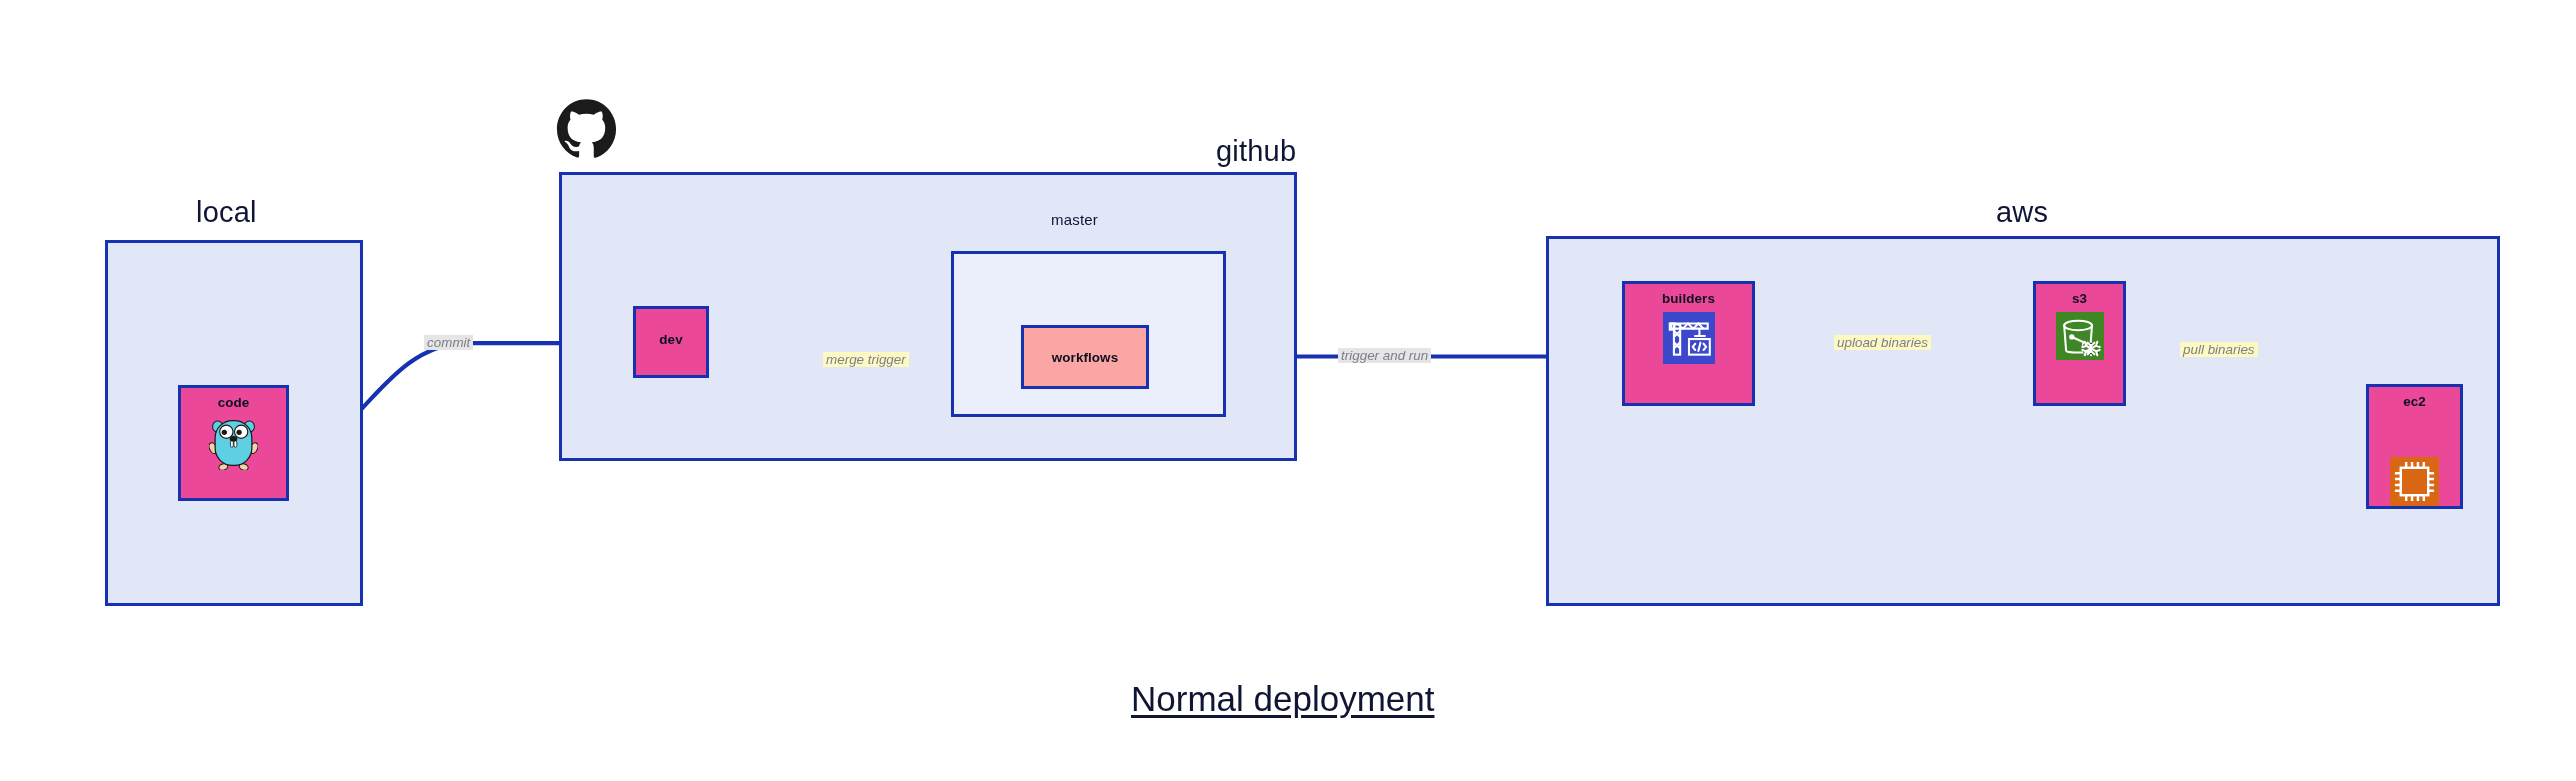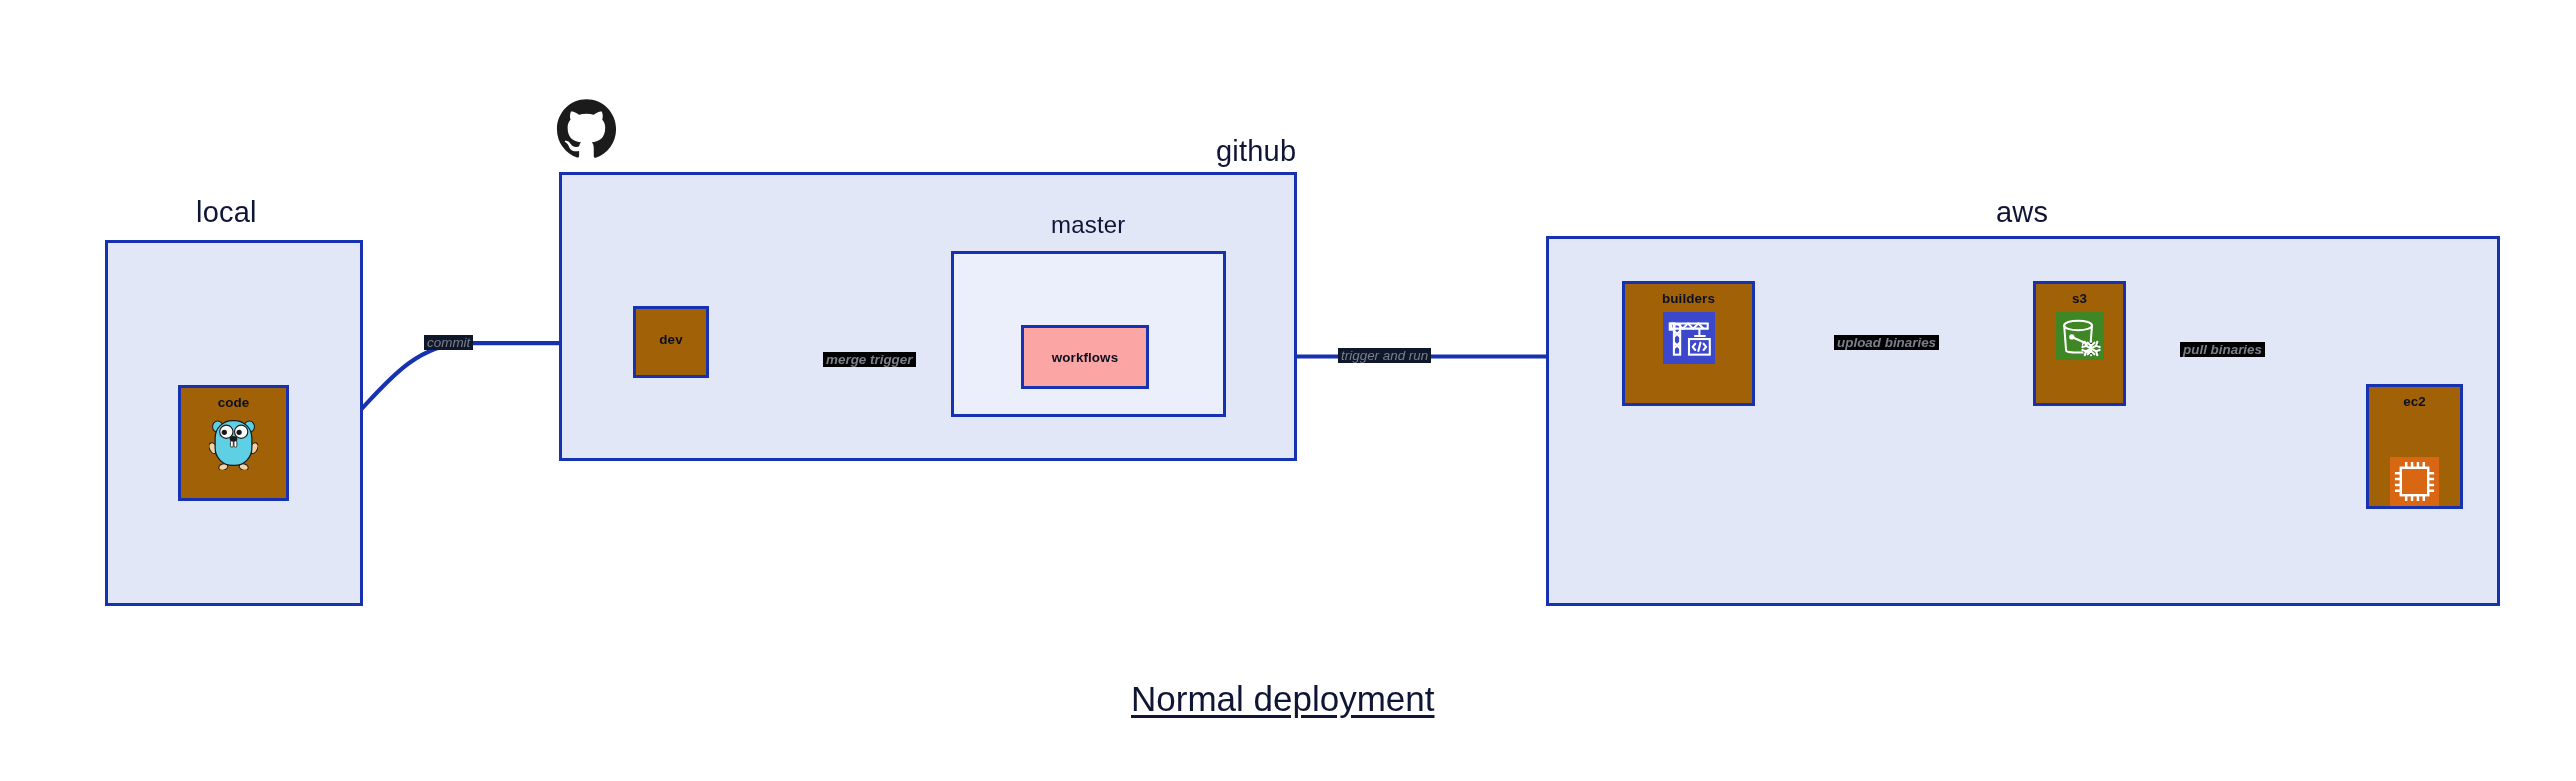--- a/index.html
+++ b/index.html
@@ -37,21 +37,21 @@
     color: #0f1535;
     font-size: 29px;
     font-weight: 400;
     letter-spacing: 0.2px;
     white-space: nowrap;
   }
 
   
   .node {
     position: absolute;
-    background: #a16207;
+    background: #ec4899;
     border: 3.6px solid #1632b0;
     box-sizing: border-box;
     display: flex;
     flex-direction: column;
     align-items: center;
   }
   .node-label {
     color: #0b1020;
     font-size: 13.4px;
     font-weight: bold;
@@ -74,22 +74,22 @@
   }
   .edge-label {
     position: absolute;
     color: #7b7f8c;
     font-size: 13.4px;
     font-style: italic;
     white-space: nowrap;
     background: #ffffff;
     padding: 0 3.1px;
   }
-  .edge-label.on-fill  { background: #000000; font-weight: bold; }
-  .edge-label.on-white { background: #0f172a; }
+  .edge-label.on-fill  { background: #fef9c3; }
+  .edge-label.on-white { background: #e5e5e5; }
 
   
   #diagram-title {
     position: absolute;
     color: #0f1535;
     font-size: 35px;
     font-weight: 400;
     text-decoration: underline;
     text-underline-offset: 4.1px;
     white-space: nowrap;
@@ -165,21 +165,21 @@
     </svg>
   </div>
 
   <div class="group-label" style="left:1216px; top:135px;">github</div>
   <div class="group" style="left:559px; top:172px; width:738px; height:289px;"></div>
 
   <div class="node" style="left:633px; top:306px; width:76px; height:72px;">
     <div class="node-label" style="margin-top:23px;">dev</div>
   </div>
 
-  <div class="group-label" style="left:1051px; top:211px; font-size:24px;">master</div>
+  <div class="group-label" style="left:1051px; top:211px; font-size:15px;">master</div>
   <div class="group nested" style="left:951px; top:251px; width:275px; height:166px;"></div>
 
   <div class="node" style="left:1021px; top:325px; width:128px; height:64px; background:#fca5a5;">
     <div class="node-label" style="margin-top:21.6px;">workflows</div>
   </div>
 
   <div class="group-label" style="left:1996px; top:196px;">aws</div>
   <div class="group" style="left:1546px; top:236px; width:954px; height:370px;"></div>
 
   <div class="node" style="left:1622px; top:281px; width:133px; height:125px;">

